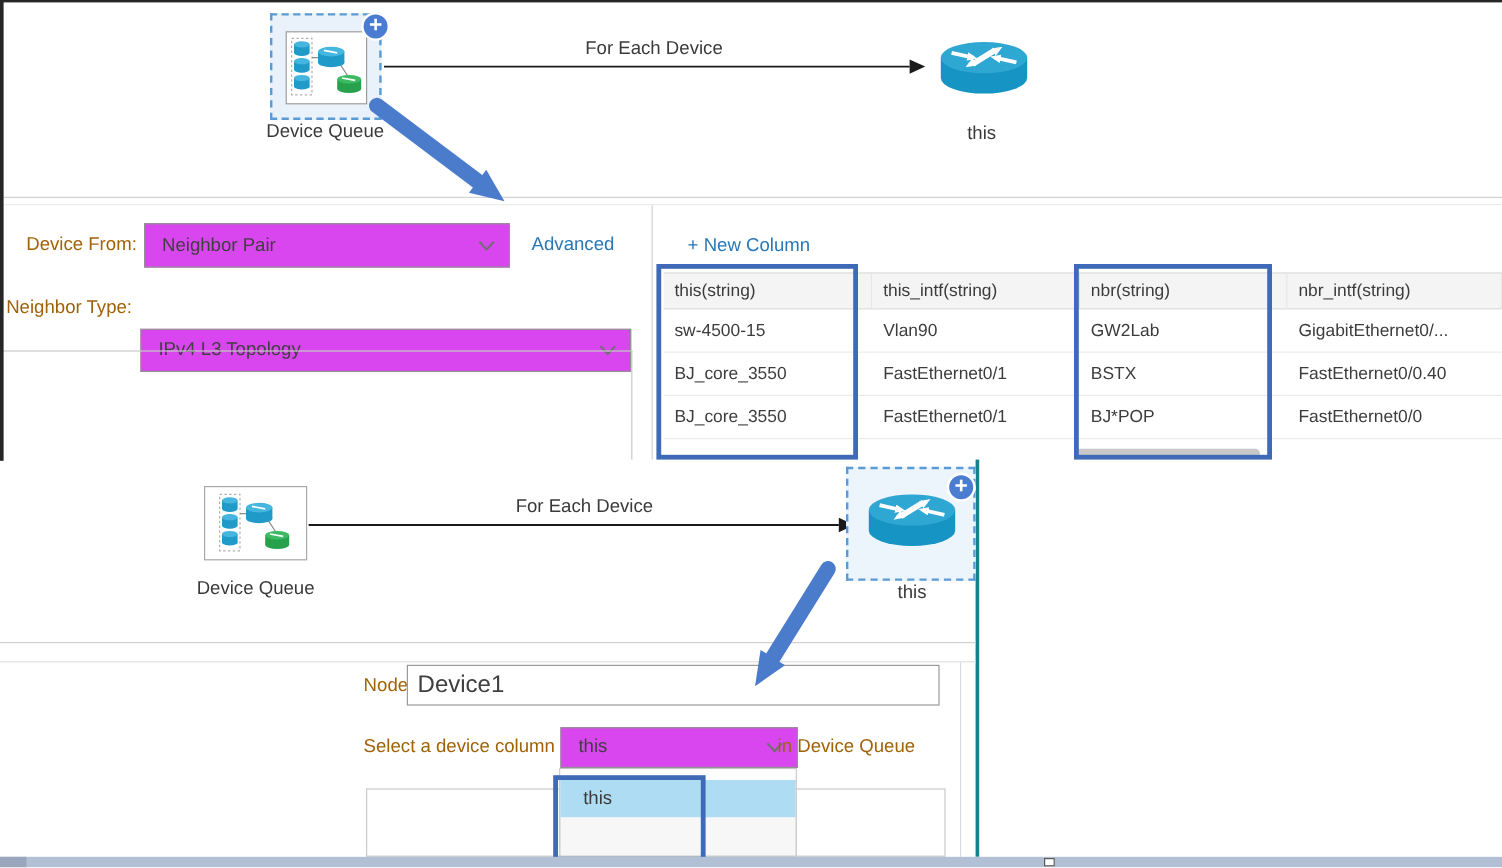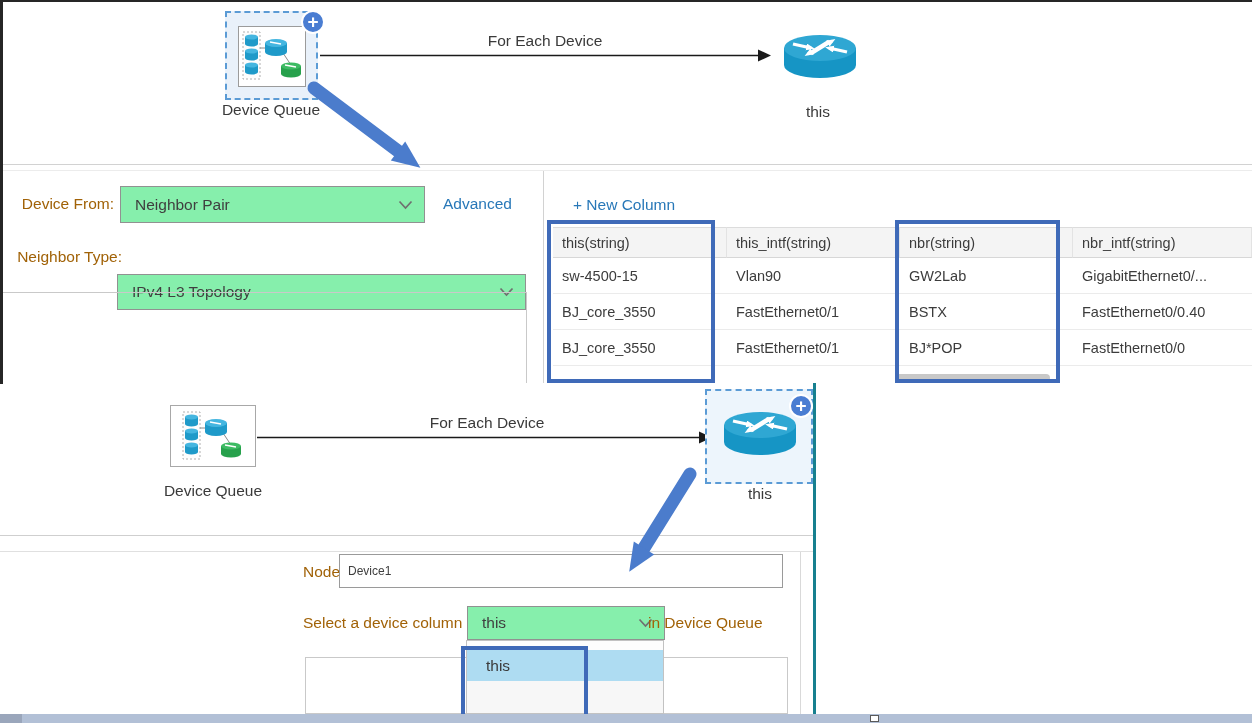--- a/index.html
+++ b/index.html
@@ -5,41 +5,41 @@
   html,body{margin:0;padding:0;background:#fff;}
   .stage{position:relative;width:1252px;height:723px;background:#fff;overflow:hidden;
          font-family:"Liberation Sans",sans-serif;color:#3c3c3c;}
   .abs{position:absolute;}
   .frame{position:absolute;background:#262626;z-index:50;}
   .lbl{position:absolute;font-size:15.5px;color:#a16207;white-space:nowrap;}
   .link{position:absolute;font-size:15.5px;color:#2878b8;white-space:nowrap;cursor:pointer;}
   .flow-label{position:absolute;font-size:15.5px;color:#3a3a3a;text-align:center;white-space:nowrap;}
   .hline{position:absolute;height:1px;background:#d2d2d2;}
   .vline{position:absolute;width:1px;background:#d2d2d2;}
-  .selectbox{position:absolute;background:#86efac;border:1px solid #919191;display:flex;align-items:center;
+  .selectbox{position:absolute;background:#d946ef;border:1px solid #919191;display:flex;align-items:center;
              justify-content:space-between;padding:0 11px 0 14px;font-size:15.5px;color:#3f3f3f;
              box-sizing:border-box;cursor:pointer;}
   .node-sel{position:absolute;border:2px dashed #5b9bd5;background:#e9f1fa;box-sizing:border-box;}
   .iconbox{position:absolute;background:#fff;border:1px solid #9b9b9b;box-sizing:border-box;}
   .plus-badge{position:absolute;width:24px;height:24px;border-radius:50%;background:#4a7dd2;
               border:2px solid #fff;color:#fff;font-size:19px;font-weight:bold;line-height:20px;
               text-align:center;box-sizing:border-box;cursor:pointer;z-index:5;}
   .annotation-box{position:absolute;border:4px solid #3f6ab8;z-index:20;pointer-events:none;}
   .grid-table{position:absolute;left:553px;top:227px;display:grid;
               grid-template-columns:174px 173px 173px 179px;font-size:14.5px;z-index:2;}
   .th{background:#f4f4f4;border-top:1px solid #dcdcdc;border-bottom:1px solid #d7d7d7;
       border-right:1px solid #e3e3e3;height:31px;line-height:30px;padding-left:9px;
       box-sizing:border-box;color:#3c3c3c;cursor:pointer;}
   .th:last-child{border-right:none;}
   .td{height:36px;line-height:36px;padding-left:9px;border-bottom:1px solid #ebebeb;
       box-sizing:border-box;color:#3c3c3c;background:#fff;cursor:pointer;white-space:nowrap;overflow:hidden;}
   .overlay-bg{position:absolute;left:0;top:383px;width:815px;height:331px;background:#fff;z-index:10;}
   .ov{z-index:12;}
   .txtinput{position:absolute;box-sizing:border-box;border:1px solid #9a9a9a;background:#fff;
-            font-family:"Liberation Sans",sans-serif;font-size:12px;color:#3f3f3f;padding:0 8px;z-index:12;}
+            font-family:"Liberation Sans",sans-serif;font-size:20px;color:#3f3f3f;padding:0 8px;z-index:12;}
   .dropdown-panel{position:absolute;left:466px;top:640px;width:198px;height:74px;background:#f7f7f7;
                   border:1px solid #c2c2c2;box-sizing:border-box;z-index:14;}
   .dd-spacer{height:9px;background:#fdfdfd;}
   .dd-opt{height:31px;line-height:31px;padding-left:19px;font-size:15.5px;color:#3b3b3b;cursor:pointer;}
   .dd-opt.sel{background:#aedcf2;}
   .scrollbar-bottom{position:absolute;left:0;top:714px;width:1252px;height:9px;background:#b2c0d6;z-index:30;}
   .scrollbar-bottom-cap{position:absolute;left:0;top:714px;width:22px;height:9px;background:#9aa6bb;z-index:31;}
   .scroll-thumb-sq{position:absolute;left:870px;top:715px;width:9px;height:7px;background:#fff;
                    border:1px solid #5a5a5a;box-sizing:border-box;z-index:32;cursor:pointer;}
   .table-hthumb{position:absolute;left:895px;top:374px;width:155px;height:8px;background:#c8c8c8;
@@ -123,21 +123,21 @@
 
   <div class="lbl" style="left:20px;top:195px;width:94px;text-align:right;">Device From:</div>
   <div class="selectbox" style="left:120px;top:186px;width:305px;height:37px;">
     <span>Neighbor Pair</span>
     <svg width="15" height="10" viewBox="0 0 15 10">
         <polyline points="1.5,1.5 7.5,8 13.5,1.5" fill="none" stroke="#6f6f6f" stroke-width="1.7"></polyline>
       </svg>
   </div>
   <div class="link" style="left:443px;top:195px;">Advanced</div>
 
-  <div class="lbl" style="left:12px;top:248px;width:110px;text-align:right;">Neighbor Type:</div>
+  <div class="lbl" style="left:0;top:248px;width:110px;text-align:right;">Neighbor Type:</div>
   <div class="selectbox" style="left:117px;top:239px;width:409px;height:36px;margin-top:35px;">
     <span>IPv4 L3 Topology</span>
     <svg width="15" height="10" viewBox="0 0 15 10">
         <polyline points="1.5,1.5 7.5,8 13.5,1.5" fill="none" stroke="#6f6f6f" stroke-width="1.7"></polyline>
       </svg>
   </div>
 
   <div class="abs" style="left:0;top:292px;width:526px;height:91px;border-top:1px solid #c9c9c9;border-right:1px solid #c9c9c9;"></div>
 
   <div class="link" style="left:573px;top:196px;">+ New Column</div>

